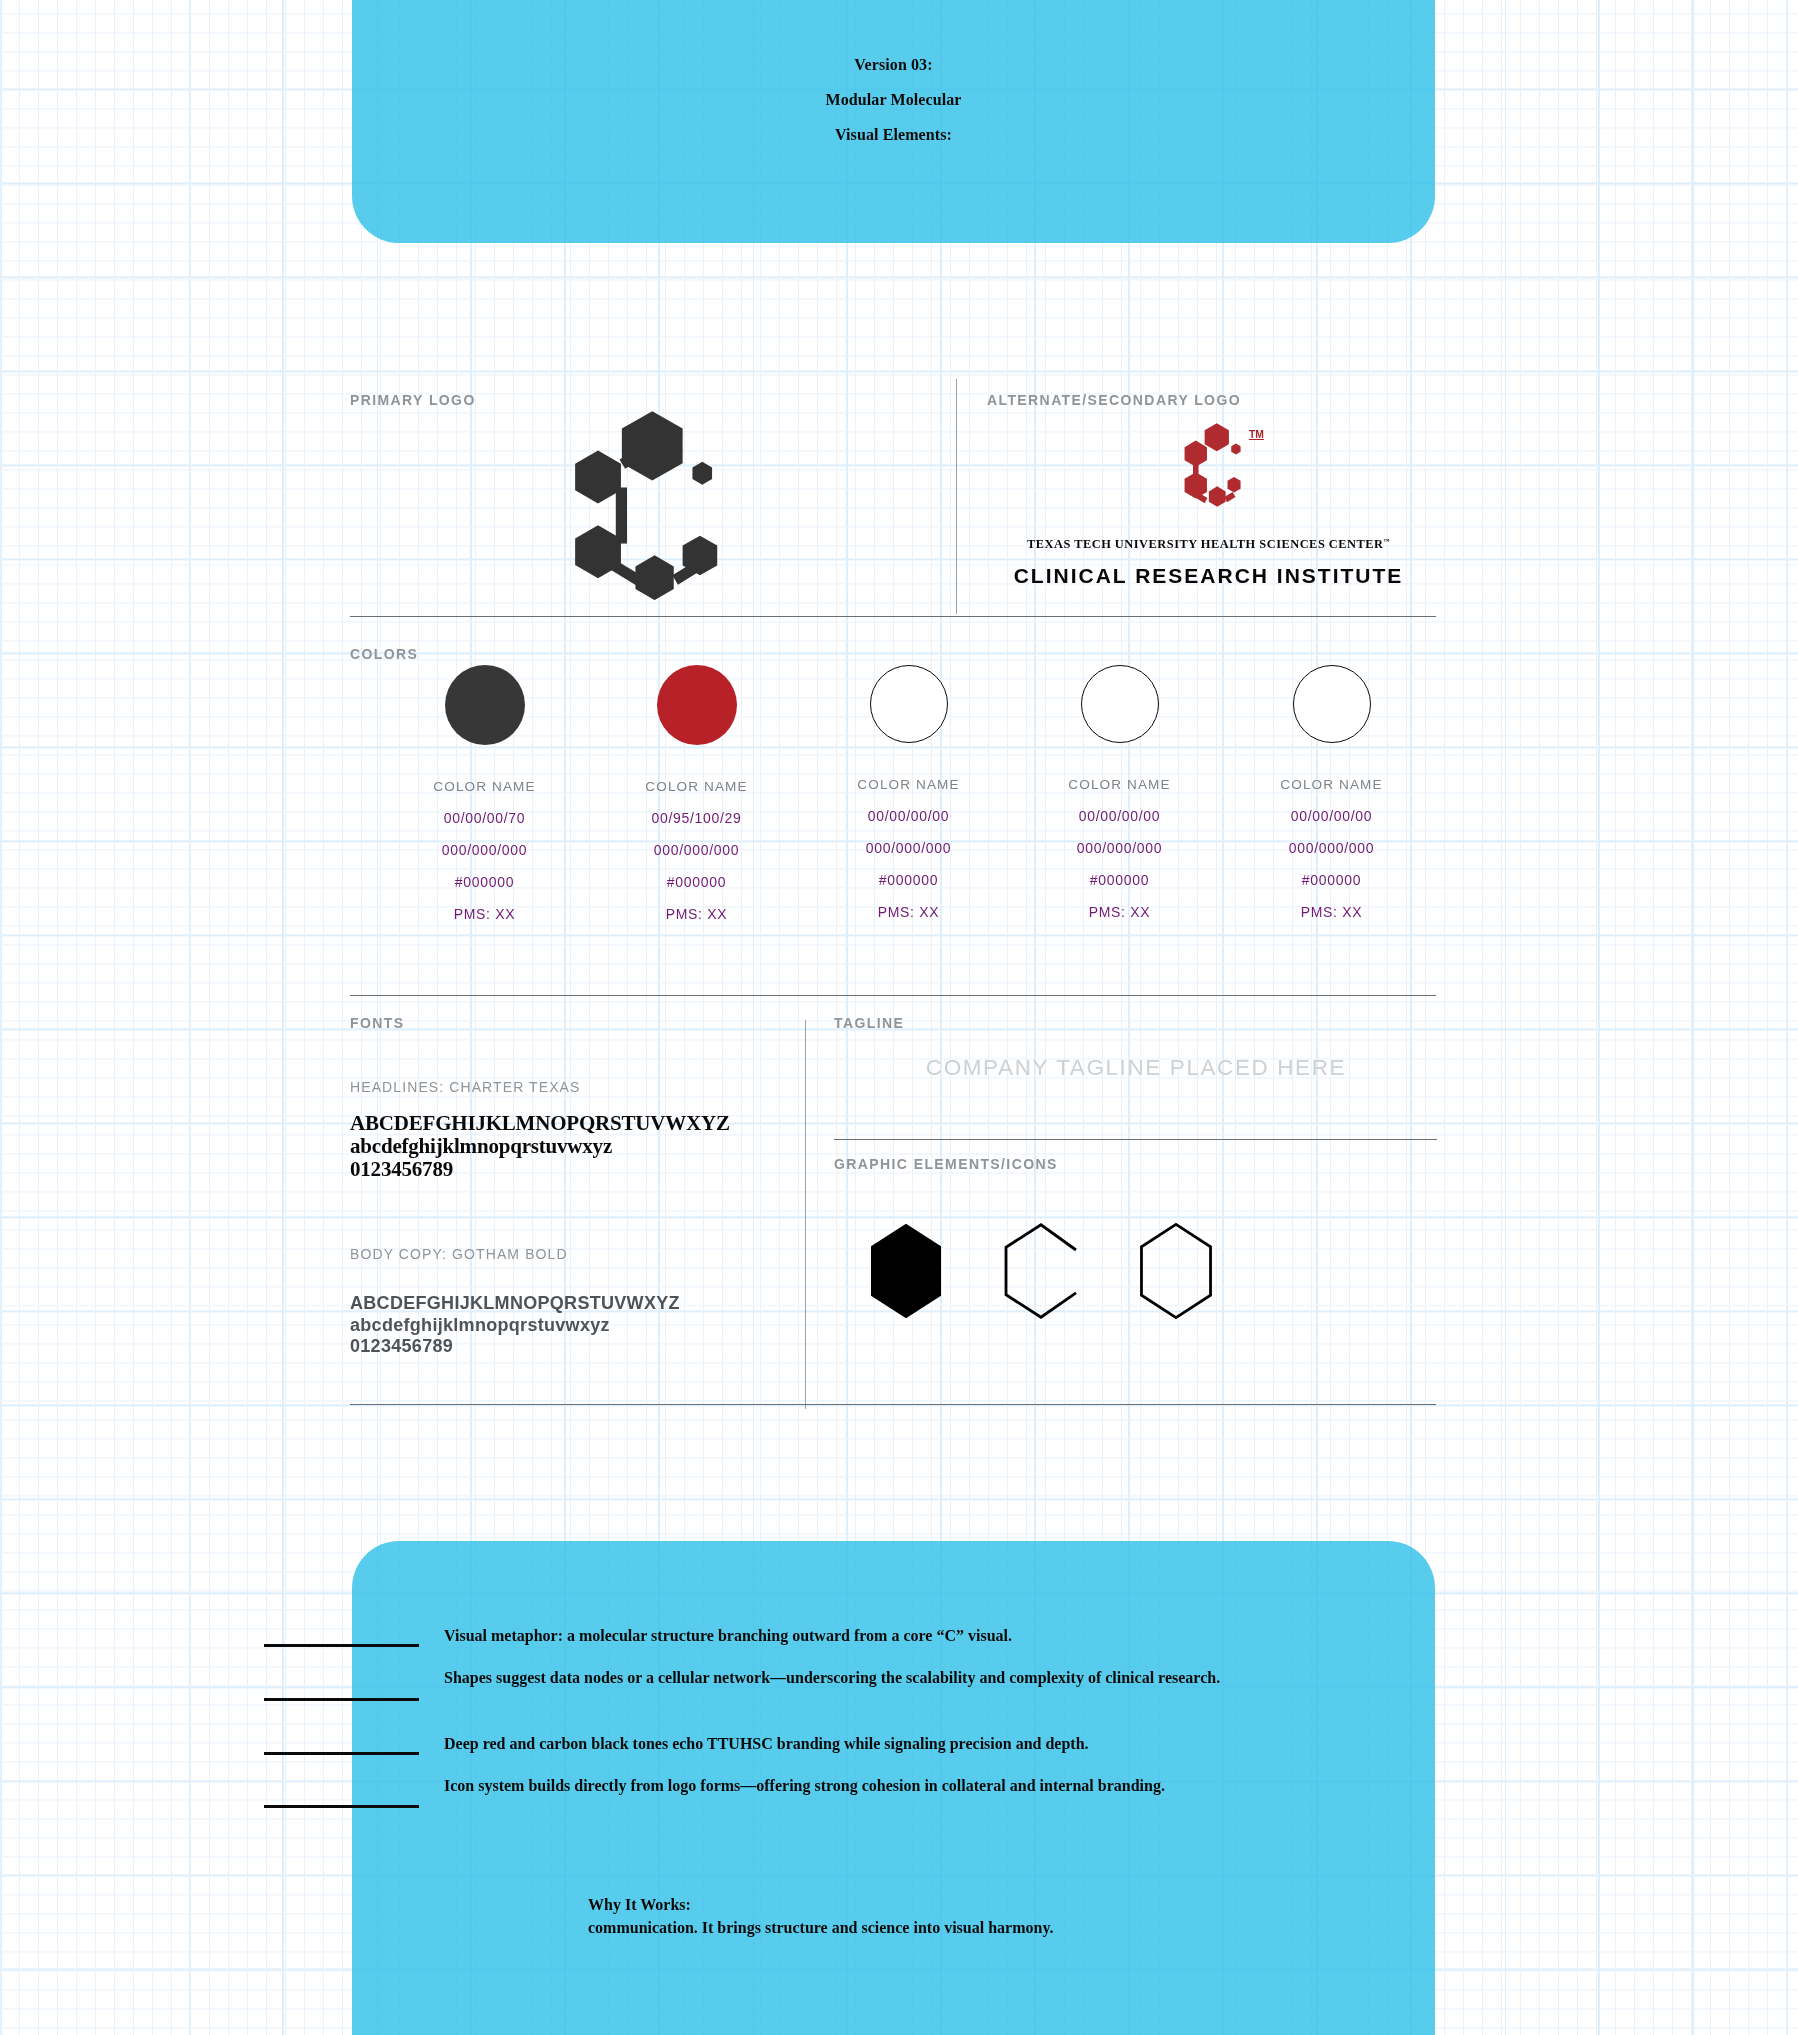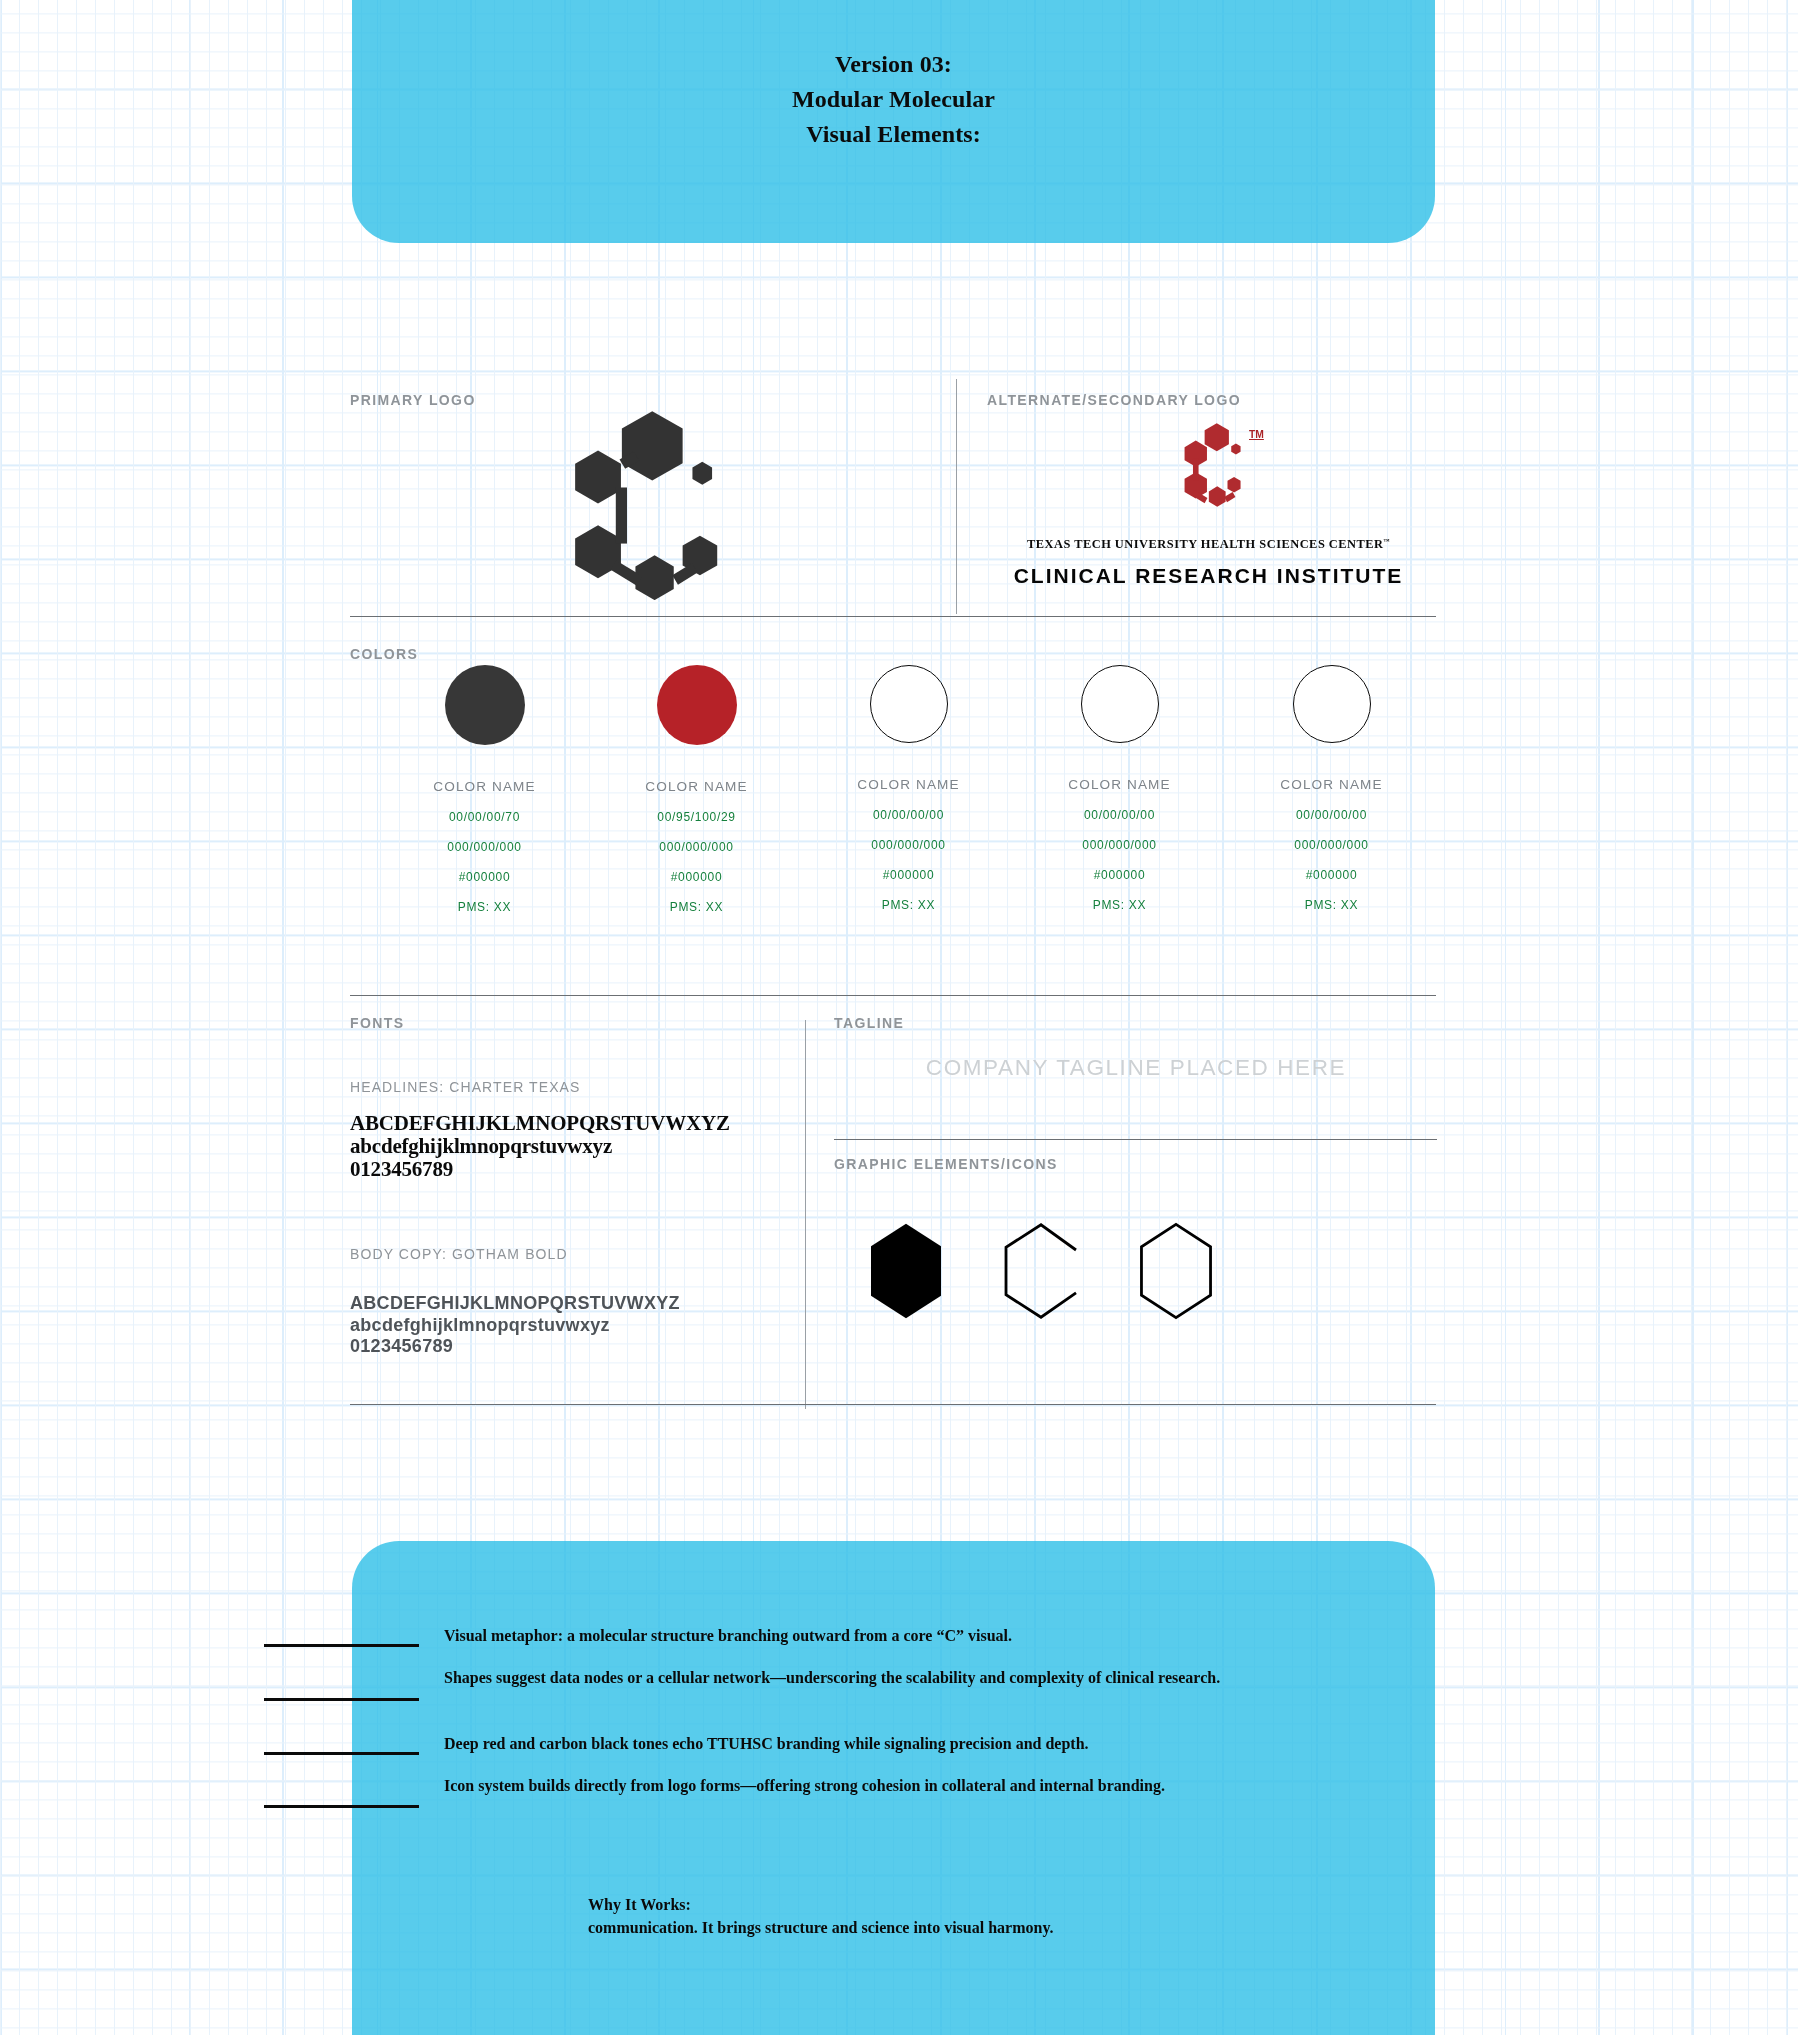--- a/index.html
+++ b/index.html
@@ -27,21 +27,21 @@
   #bottom-card{
     left:352px;top:1541px;width:1083px;height:525px;
     border-radius:47px 47px 0 0;
   }
 
   
   #top-card-text{
     position:absolute;left:352px;top:47px;width:1083px;
     text-align:center;color:#0b0b0b;
     font-family:"Liberation Serif", serif;font-weight:bold;
-    font-size:24px;line-height:35px;letter-spacing:0.1px;
+    font-size:16px;line-height:35px;letter-spacing:0.1px;
   }
 
   
   .sec-label{
     position:absolute;color:#8f9499;font-size:14px;letter-spacing:1.4px;
     font-family:"Liberation Sans", sans-serif;font-weight:700;white-space:nowrap;
   }
   .hrule{position:absolute;height:1.4px;background:#6b6f73;}
   .vrule{position:absolute;width:1.4px;background:#6b6f73;}
 
@@ -60,21 +60,21 @@
   #ttuhsc-line sup{font-size:6px;vertical-align:super;}
   #cri-line{position:absolute;left:0;top:143px;width:393px;text-align:center;
      font-family:"Liberation Sans",sans-serif;font-weight:bold;font-size:21px;letter-spacing:2px;color:#060606;}
 
   
   #label-colors{left:350px;top:646px;}
   .swatch-col{position:absolute;top:665px;width:155px;text-align:center;}
   .swatch{width:80px;height:80px;border-radius:50%;margin:0 auto;}
   .swatch.outline{background:#ffffff;border:1.9px solid #0a0a0a;width:76px;height:76px;}
   .sw-name{margin-top:34px;color:#7e848a;font-size:13.6px;letter-spacing:1.1px;}
-  .sw-line{margin-top:16px;color:#15803d;font-size:12px;letter-spacing:0.7px;}
+  .sw-line{margin-top:16px;color:#701a75;font-size:14px;letter-spacing:0.7px;}
   #rule-under-colors{left:350px;top:995px;width:1086px;}
 
   
   #label-fonts{left:350px;top:1015px;}
   #label-tagline{left:834px;top:1015px;}
   #fonts-vrule{left:805px;top:1020px;height:389px;width:0.9px;background:#9aa0a6;}
 
   .font-sublabel{position:absolute;color:#8f9499;font-size:14px;letter-spacing:1.1px;white-space:nowrap;}
   #sub-headlines{left:350px;top:1079px;}
   #sub-body{left:350px;top:1246px;}

